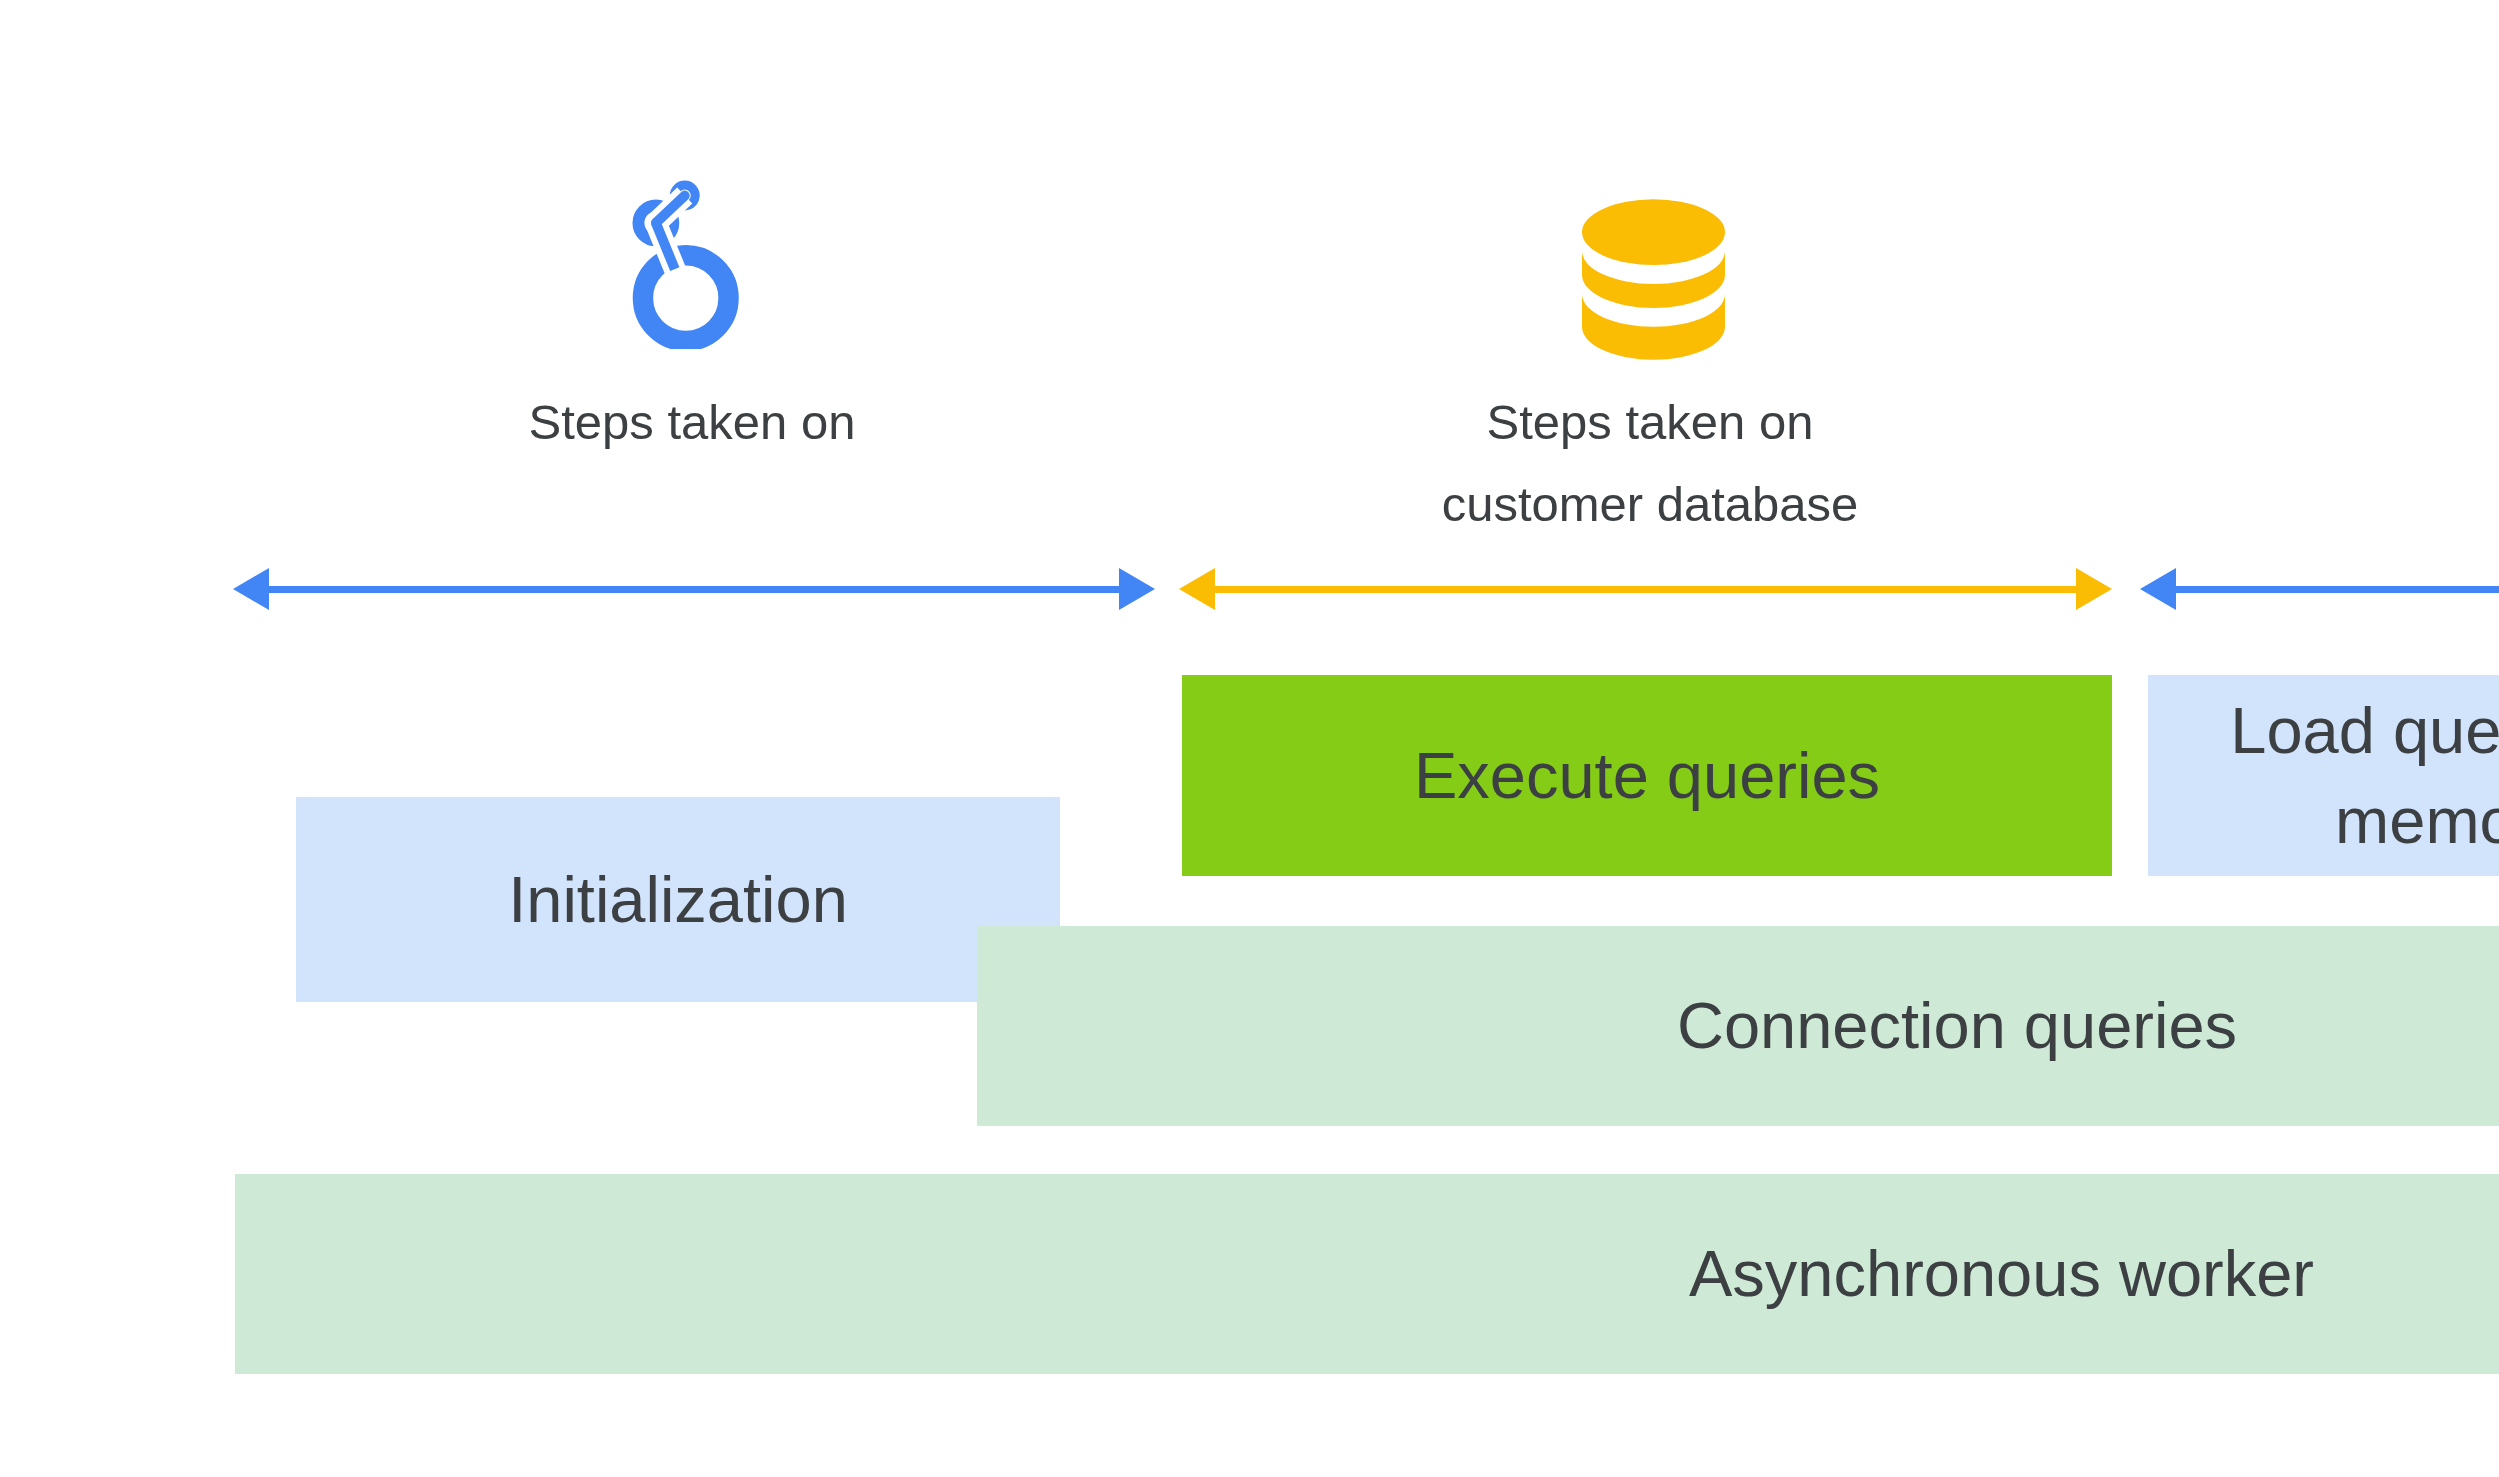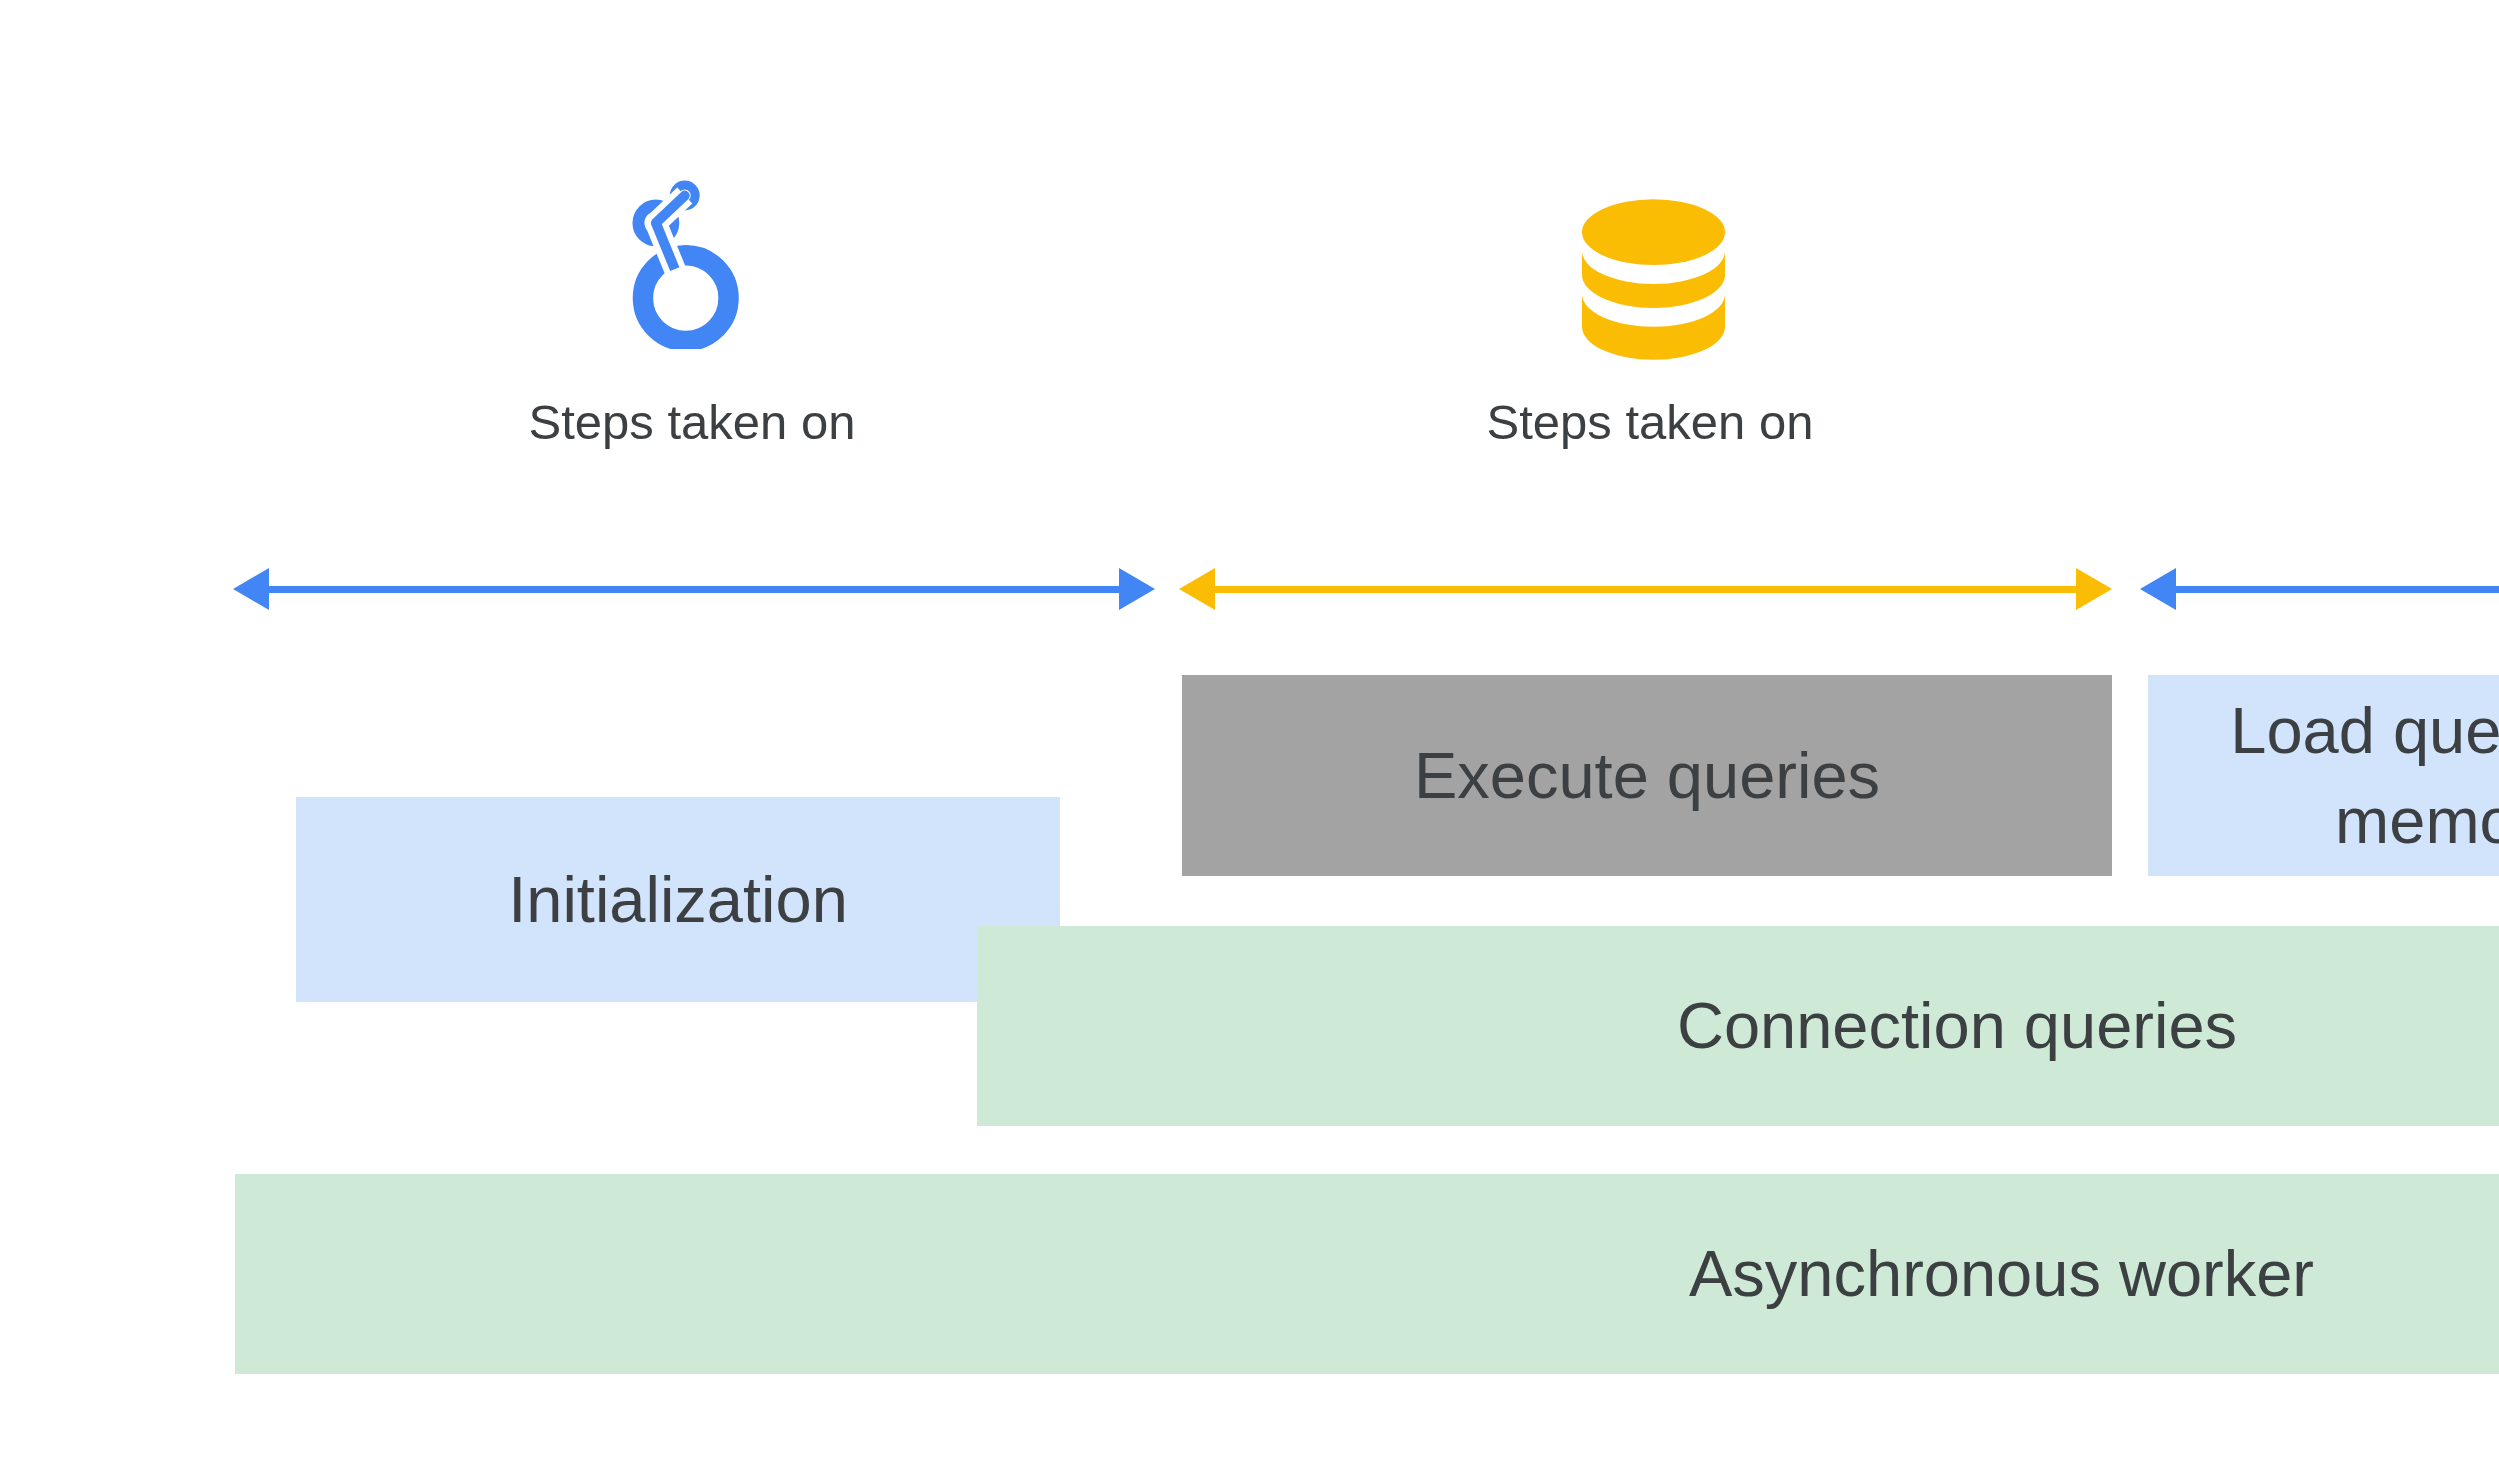--- a/index.html
+++ b/index.html
@@ -34,21 +34,21 @@
   .arrow.yellow .head-right{border-left:36px solid #FBBC04;}
   .arrow.yellow .shaft{background:#FBBC04;}
 
   
   .box{
     position:absolute;display:flex;align-items:center;justify-content:center;
     font-size:65px;line-height:90px;color:#3C4043;text-align:center;
   }
   .box span{display:block;max-width:92%;}
   .bg-lightblue{background:#D2E3FC;}
-  .bg-lightyellow{background:#a3a3a3;}
+  .bg-lightyellow{background:#84cc16;}
   .bg-lightgreen{background:#CEEAD6;}
 
   .box-execute{left:1182px;top:675px;width:930px;height:201px;}
   .box-load{left:2148px;top:675px;width:609px;height:201px;}
   .box-init{left:296px;top:797px;width:764px;height:205px;}
   .box-connection{left:977px;top:926px;width:1960px;height:200px;}
   .box-async{left:235px;top:1174px;width:3533px;height:200px;}
 </style>
 </head>
 <body>
@@ -72,20 +72,21 @@
 
   <div class="icon icon-2">
     <svg width="143" height="161" viewBox="0 0 287 322" xmlns="http://www.w3.org/2000/svg">
       <ellipse cx="143.5" cy="66" rx="143.5" ry="66" fill="#FBBC04"></ellipse>
       <path d="M0,104 A143.5,66 0 0 0 287,104 L287,152 A143.5,66 0 0 1 0,152 Z" fill="#FBBC04"></path>
       <path d="M0,190 A143.5,66 0 0 0 287,190 L287,256 A143.5,66 0 0 1 0,256 Z" fill="#FBBC04"></path>
     </svg>
   </div>
   <div class="section-label label-2">
     <span>Steps taken on</span>
+    <span>customer database</span>
   </div>
 
   <div class="arrow arrow-1 blue">
     <div class="head head-left"></div>
     <div class="shaft"></div>
     <div class="head head-right"></div>
   </div>
   <div class="arrow arrow-2 yellow">
     <div class="head head-left"></div>
     <div class="shaft"></div>

